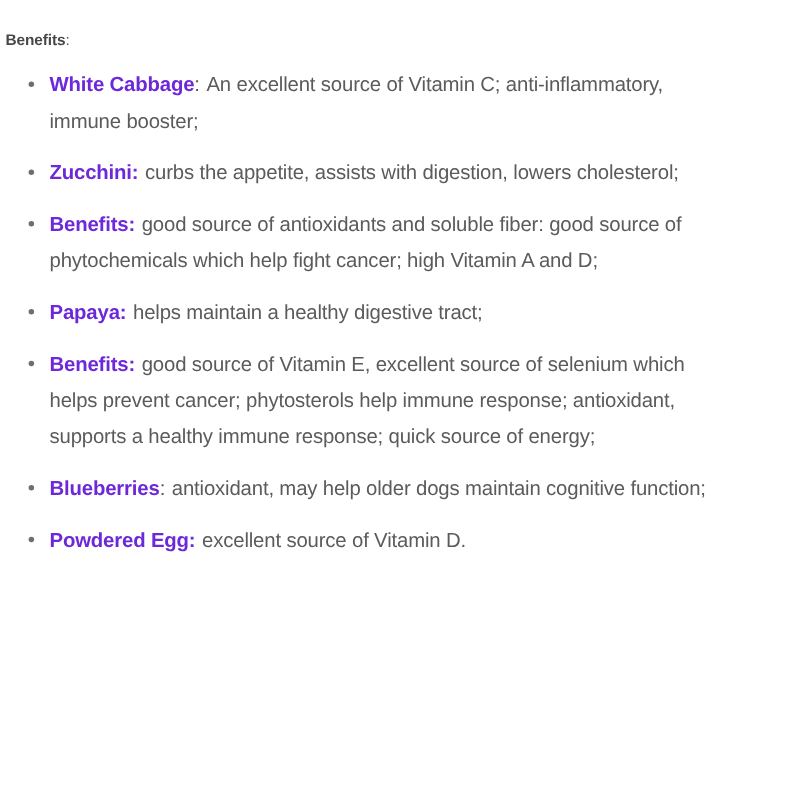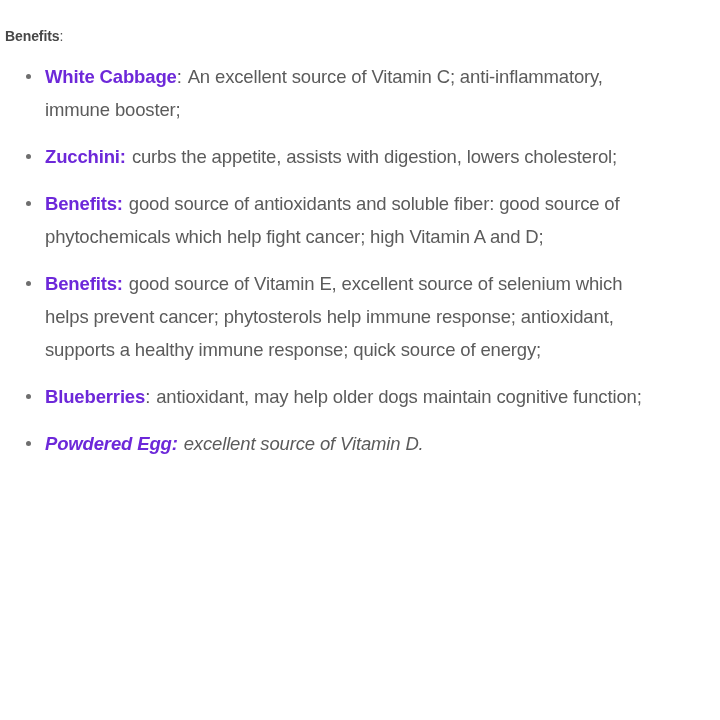--- a/index.html
+++ b/index.html
@@ -60,21 +60,20 @@
     padding-left: 25px;
     margin: 0 0 14px 0;
     font-size: 18.5px;
     line-height: 33px;
     color: #5a5a5a;
     letter-spacing: -0.15px;
     text-align: left;
   }
   .benefit-item:last-child {
     margin-bottom: 16px;
-    font-style: italic;
   }
 
   .bullet-marker {
     position: absolute;
     left: 6px;
     top: 14px;
     width: 5px;
     height: 5px;
     border-radius: 50%;
     background: #6e6e6e;
@@ -103,18 +102,19 @@
 <div id="page">
 
   <div class="heading">
     <span class="term">Benefits</span><span class="punct">:</span>
   </div>
 
   <ul class="benefits-list" id="benefits-list">
   <li class="benefit-item"><span class="bullet-marker"></span><span class="benefit-term">White Cabbage</span><span class="benefit-term-punct">:</span><span class="benefit-gap">&nbsp;</span><span class="benefit-desc">An excellent source of Vitamin C; anti-inflammatory, immune booster;</span></li>
       <li class="benefit-item"><span class="bullet-marker"></span><span class="benefit-term">Zucchini:</span><span class="benefit-gap">&nbsp;</span><span class="benefit-desc">curbs the appetite, assists with digestion, lowers cholesterol;</span></li>
       <li class="benefit-item"><span class="bullet-marker"></span><span class="benefit-term">Benefits:</span><span class="benefit-gap">&nbsp;</span><span class="benefit-desc">good source of antioxidants and soluble fiber: good source of phytochemicals which help fight cancer; high Vitamin A and D;</span></li>
+      <li class="benefit-item"><span class="bullet-marker"></span><span class="benefit-term">Papaya:</span><span class="benefit-gap">&nbsp;</span><span class="benefit-desc">helps maintain a healthy digestive tract;</span></li>
       <li class="benefit-item"><span class="bullet-marker"></span><span class="benefit-term">Benefits:</span><span class="benefit-gap">&nbsp;</span><span class="benefit-desc">good source of Vitamin E, excellent source of selenium which helps prevent cancer; phytosterols help immune response; antioxidant, supports a healthy immune response; quick source of energy;</span></li>
       <li class="benefit-item"><span class="bullet-marker"></span><span class="benefit-term">Blueberries</span><span class="benefit-term-punct">:</span><span class="benefit-gap">&nbsp;</span><span class="benefit-desc">antioxidant, may help older dogs maintain cognitive function;</span></li>
       <li class="benefit-item"><span class="bullet-marker"></span><span class="benefit-term">Powdered Egg:</span><span class="benefit-gap">&nbsp;</span><span class="benefit-desc">excellent source of Vitamin D.</span></li>
     </ul>
 
 </div>
 
 </body></html>

